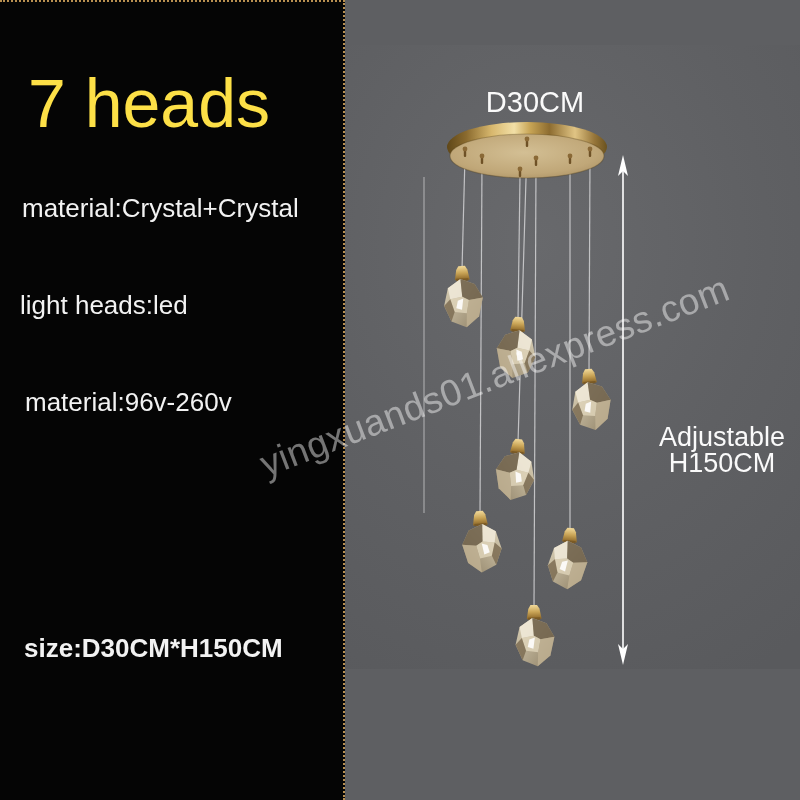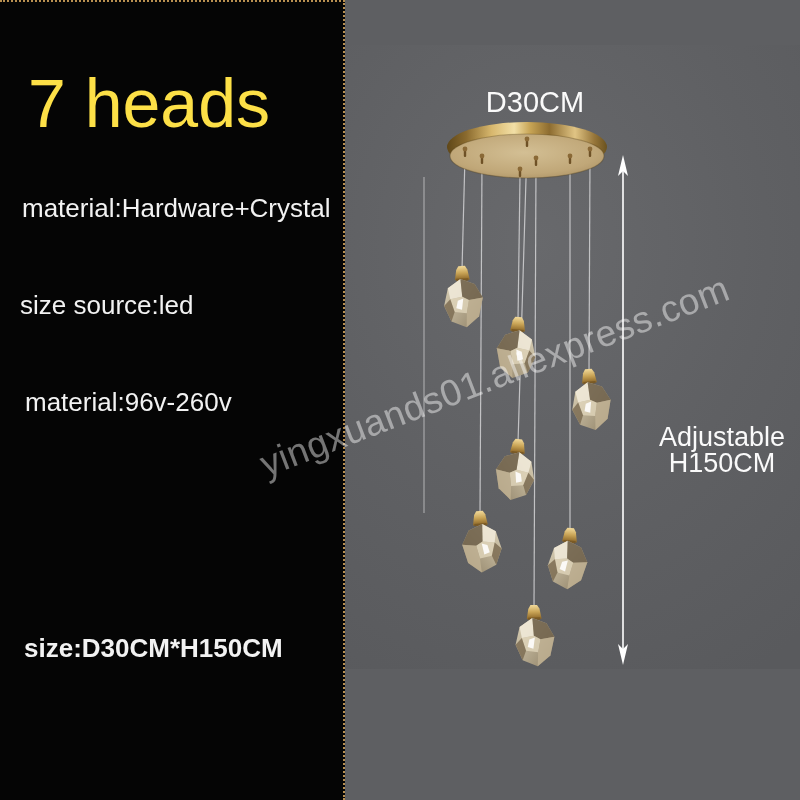--- a/index.html
+++ b/index.html
@@ -48,22 +48,22 @@
     white-space:nowrap;pointer-events:none;letter-spacing:0.5px;
   }
 </style>
 </head>
 <body>
 
 <div class="stage">
 
   <div class="left-panel">
     <div class="heading">7 heads</div>
-    <div class="spec spec-material">material:Hardware+Crystal</div>
-    <div class="spec spec-light">size source:led</div>
+    <div class="spec spec-material">material:Crystal+Crystal</div>
+    <div class="spec spec-light">light heads:led</div>
     <div class="spec spec-voltage">material:96v-260v</div>
     <div class="spec spec-size">size:D30CM*H150CM</div>
   </div>
 
   <div class="right-panel">
 
     <svg class="lamp-svg" width="455" height="800" viewBox="0 0 455 800" aria-hidden="true">
       <defs>
         <linearGradient id="rimG" x1="0" y1="0" x2="1" y2="0">
           <stop offset="0" stop-color="#5f4718"></stop>

